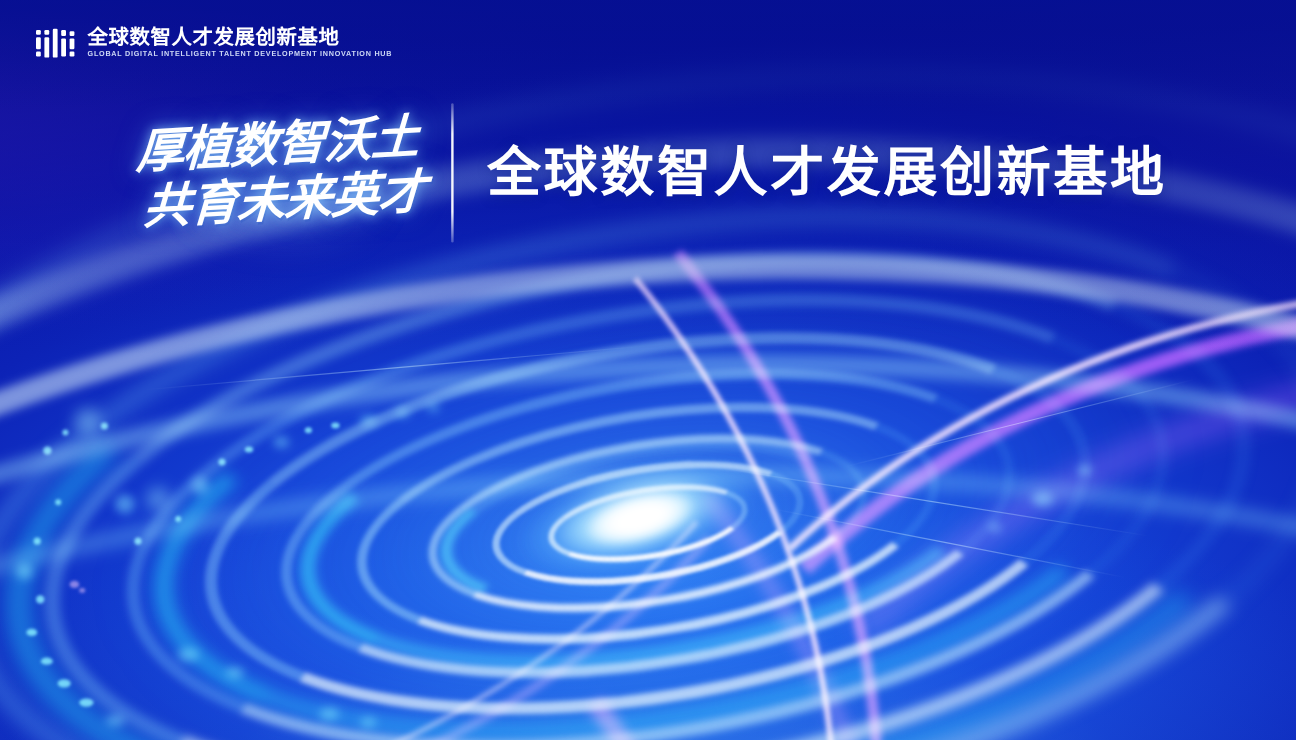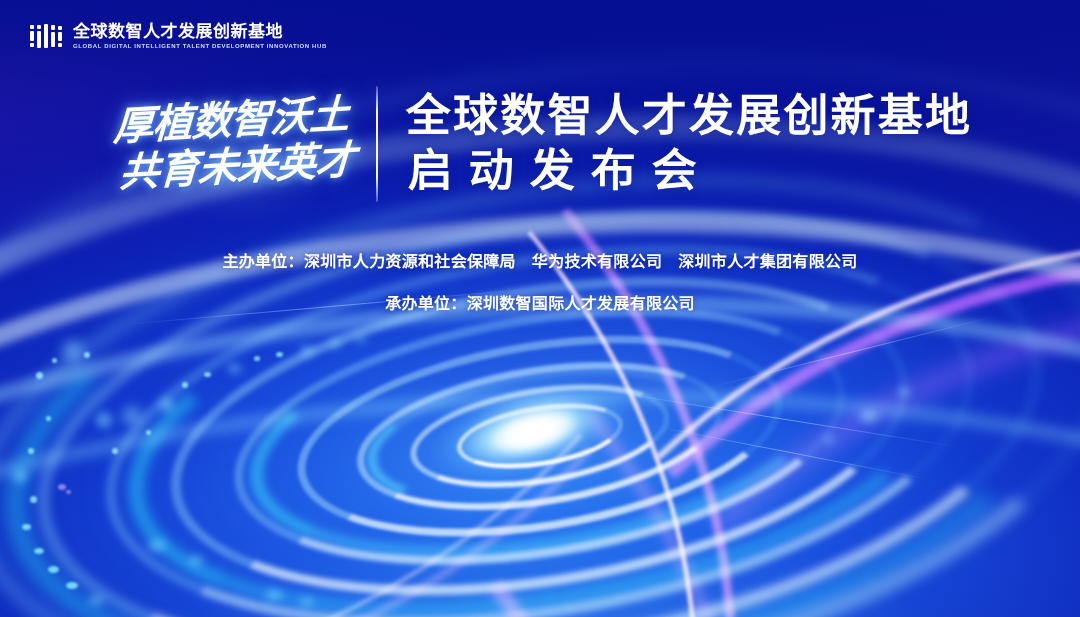--- a/index.html
+++ b/index.html
@@ -496,27 +496,18 @@
     <div class="hero">
       <div class="calli">
         <div class="calli-line l1">厚植数智沃土</div>
         <div class="calli-line l2">共育未来英才</div>
       </div>
 
       <div class="divider"></div>
 
       <div class="titles">
         <div class="title-main">全球数智人才发展创新基地</div>
-        <div class="title-sub">启动发布会</div>
       </div>
     </div>
 
-    <div class="orgs">
-      <div class="org-line">
-        <span>主办单位：</span><span>深圳市人力资源和社会保障局</span><span class="sep"></span><span>华为技术有限公司</span><span class="sep"></span><span>深圳市人才集团有限公司</span>
-      </div>
-      <div class="org-line">
-        <span>承办单位：</span><span>深圳数智国际人才发展有限公司</span>
-      </div>
-    </div>
 
   </div>
 </div>
 
 </body></html>

